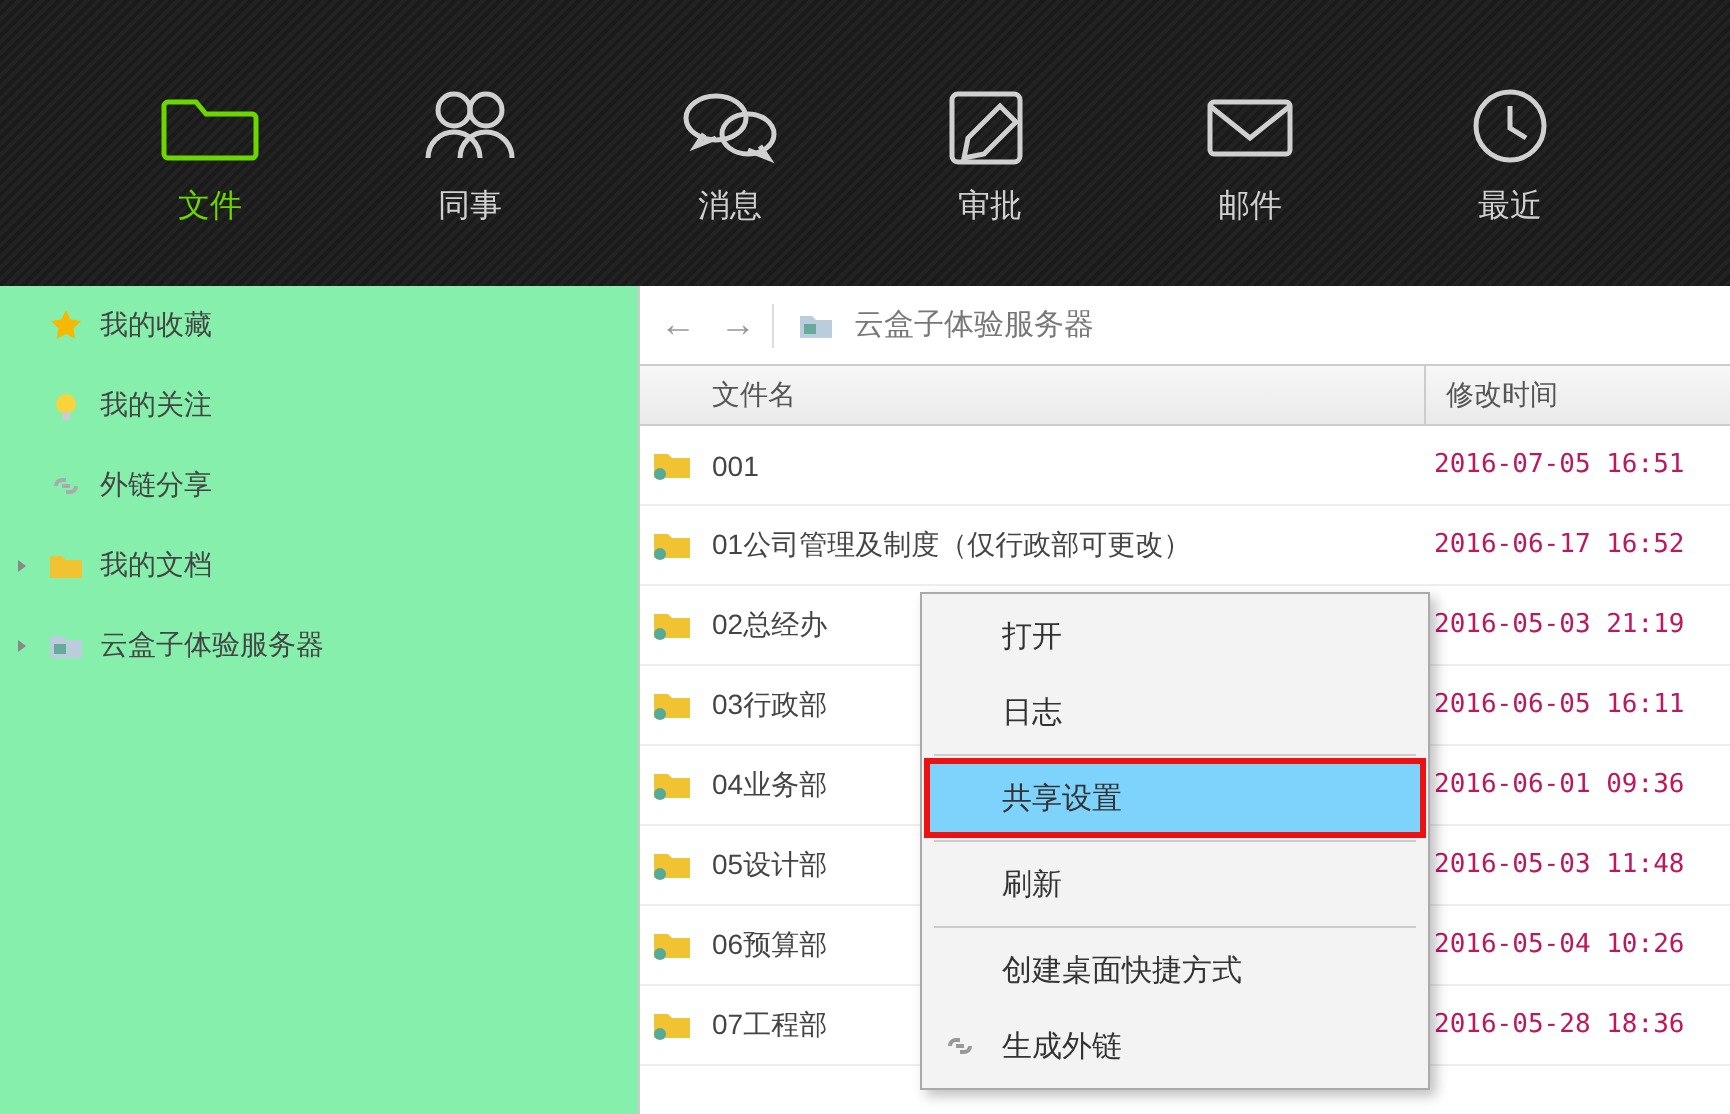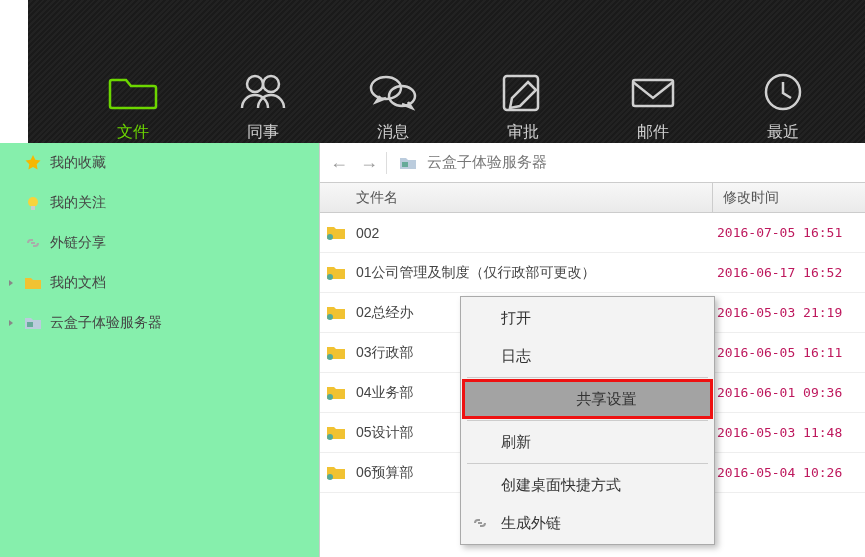--- a/index.html
+++ b/index.html
@@ -12,25 +12,24 @@
     background: #fff;
   }
   .topbar {
     height: 143px;
     background: repeating-linear-gradient(
       135deg,
       #1a1a1a 0, #1a1a1a 2px,
       #222 2px, #222 4px
     );
     display: flex;
-    align-items: flex-end;
+    align-items: center;
     padding-top: 12px;
     padding-left: 70px;
     gap: 60px;
-    margin-left: 28px;
   }
   .tab {
     display: flex;
     flex-direction: column;
     align-items: center;
     gap: 8px;
     color: #d0d0d0;
     cursor: pointer;
     width: 70px;
   }
@@ -131,22 +130,21 @@
     color: #333;
     cursor: pointer;
     position: relative;
   }
   .ctx-sep {
     height: 1px; background: #ccc; margin: 2px 4px;
   }
   .ctx-item.highlight {
     outline: 3px solid #e11;
     outline-offset: -2px;
-    background: #a3a3a3;
-    justify-content: center;
+    background: #7dd3fc;
   }
   .ctx-icon-left {
     position: absolute; left: 8px; top: 50%; transform: translateY(-50%);
     width: 18px; height: 18px; color: #999;
   }
 </style>
 </head>
 <body>
 
 <div class="topbar">
@@ -255,21 +253,21 @@
       <div class="col-name">文件名</div>
       <div class="col-time">修改时间</div>
     </div>
     <div id="tbody">
         <div class="row">
           <div class="name">
             <svg class="folder-svg" viewBox="0 0 20 16">
               <path fill="#f1c232" d="M1 2h7l2 2h9v10H1z"></path>
               <circle cx="4" cy="12" r="3" fill="#5a9"></circle>
             </svg>
-            <span>002</span>
+            <span>001</span>
           </div>
           <div class="time">2016-07-05 16:51</div>
         </div>
         <div class="row">
           <div class="name">
             <svg class="folder-svg" viewBox="0 0 20 16">
               <path fill="#f1c232" d="M1 2h7l2 2h9v10H1z"></path>
               <circle cx="4" cy="12" r="3" fill="#5a9"></circle>
             </svg>
             <span>01公司管理及制度（仅行政部可更改）</span>
@@ -318,20 +316,30 @@
         </div>
         <div class="row">
           <div class="name">
             <svg class="folder-svg" viewBox="0 0 20 16">
               <path fill="#f1c232" d="M1 2h7l2 2h9v10H1z"></path>
               <circle cx="4" cy="12" r="3" fill="#5a9"></circle>
             </svg>
             <span>06预算部</span>
           </div>
           <div class="time">2016-05-04 10:26</div>
+        </div>
+        <div class="row">
+          <div class="name">
+            <svg class="folder-svg" viewBox="0 0 20 16">
+              <path fill="#f1c232" d="M1 2h7l2 2h9v10H1z"></path>
+              <circle cx="4" cy="12" r="3" fill="#5a9"></circle>
+            </svg>
+            <span>07工程部</span>
+          </div>
+          <div class="time">2016-05-28 18:36</div>
         </div>
       </div>
 
     <div class="context-menu" id="ctxmenu">
         <div class="ctx-item">
           <span>打开</span>
         </div>
         <div class="ctx-item">
           <span>日志</span>
         </div>

